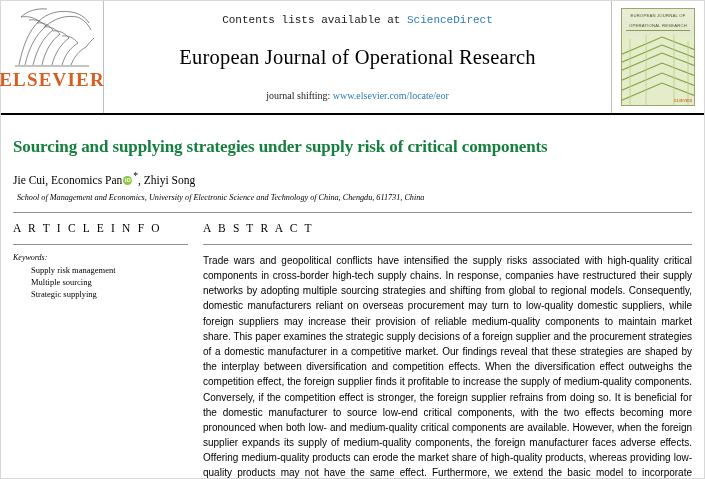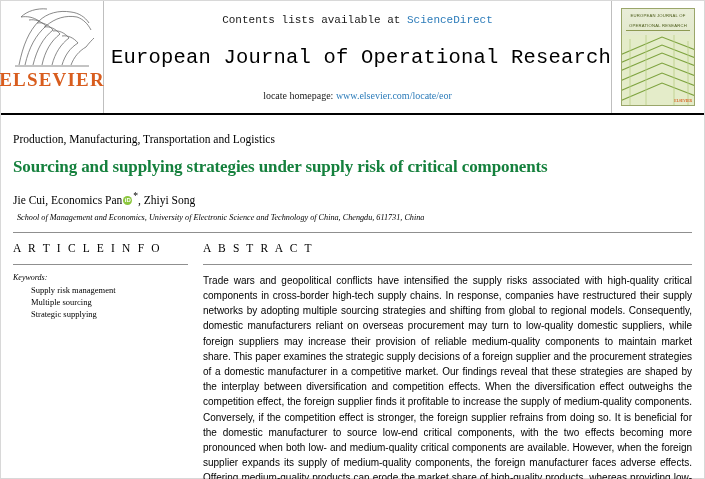--- a/index.html
+++ b/index.html
@@ -64,25 +64,24 @@
   .contents-line {
     font-size: 11px;
     color: #1a1a1a;
     font-family: Liberation Mono, monospace;
   }
   .contents-line .sd-link {
     color: #2b7bb9;
   }
   .journal-title {
     font-size: 20.5px;
-    font-family: Liberation Mono, monospace;
+    font-family: Liberation Serif, serif;
     margin-top: 20px;
     color: #000;
     letter-spacing: 0.2px;
-    text-align: right;
   }
   .homepage-line {
     font-size: 10px;
     margin-top: 21px;
     color: #1a1a1a;
   }
   .homepage-line .hp-link {
     color: #2b7bb9;
   }
   .masthead-right {
@@ -266,21 +265,21 @@
       <div class="elsevier-word">ELSEVIER</div>
     </div>
 
     <div class="masthead-center">
       <div class="contents-line">
         <span>Contents lists available at</span>
         <span class="sd-link">ScienceDirect</span>
       </div>
       <div class="journal-title">European Journal of Operational Research</div>
       <div class="homepage-line">
-        <span>locate homepage:</span>
+        <span>journal shifting:</span>
         <span class="hp-link">www.elsevier.com/locate/eor</span>
       </div>
     </div>
 
     <div class="masthead-right">
       <div class="cover">
         <div class="cov-title">EUROPEAN  JOURNAL  OF</div>
         <div class="cov-title">OPERATIONAL  RESEARCH</div>
         <div class="cov-rule"></div>
         <div class="cov-art">
@@ -302,21 +301,20 @@
             </g>
           </svg>
         </div>
         <div class="cov-badge">ELSEVIER</div>
       </div>
     </div>
   </div>
 
   <div class="content">
 
-    <div class="section-label">Production, Manufacturing, Transportation and Logistics</div>
 
     <h1 class="article-title">Sourcing and supplying strategies under supply risk of critical components</h1>
 
     <div class="authors">
       <span>Jie Cui, Economics Pan</span><span class="orcid"></span><sup>*</sup><span>, Zhiyi Song</span>
     </div>
 
     <div class="affiliation">School of Management and Economics, University of Electronic Science and Technology of China, Chengdu, 611731, China</div>
 
     <div class="rule-thin"></div>

